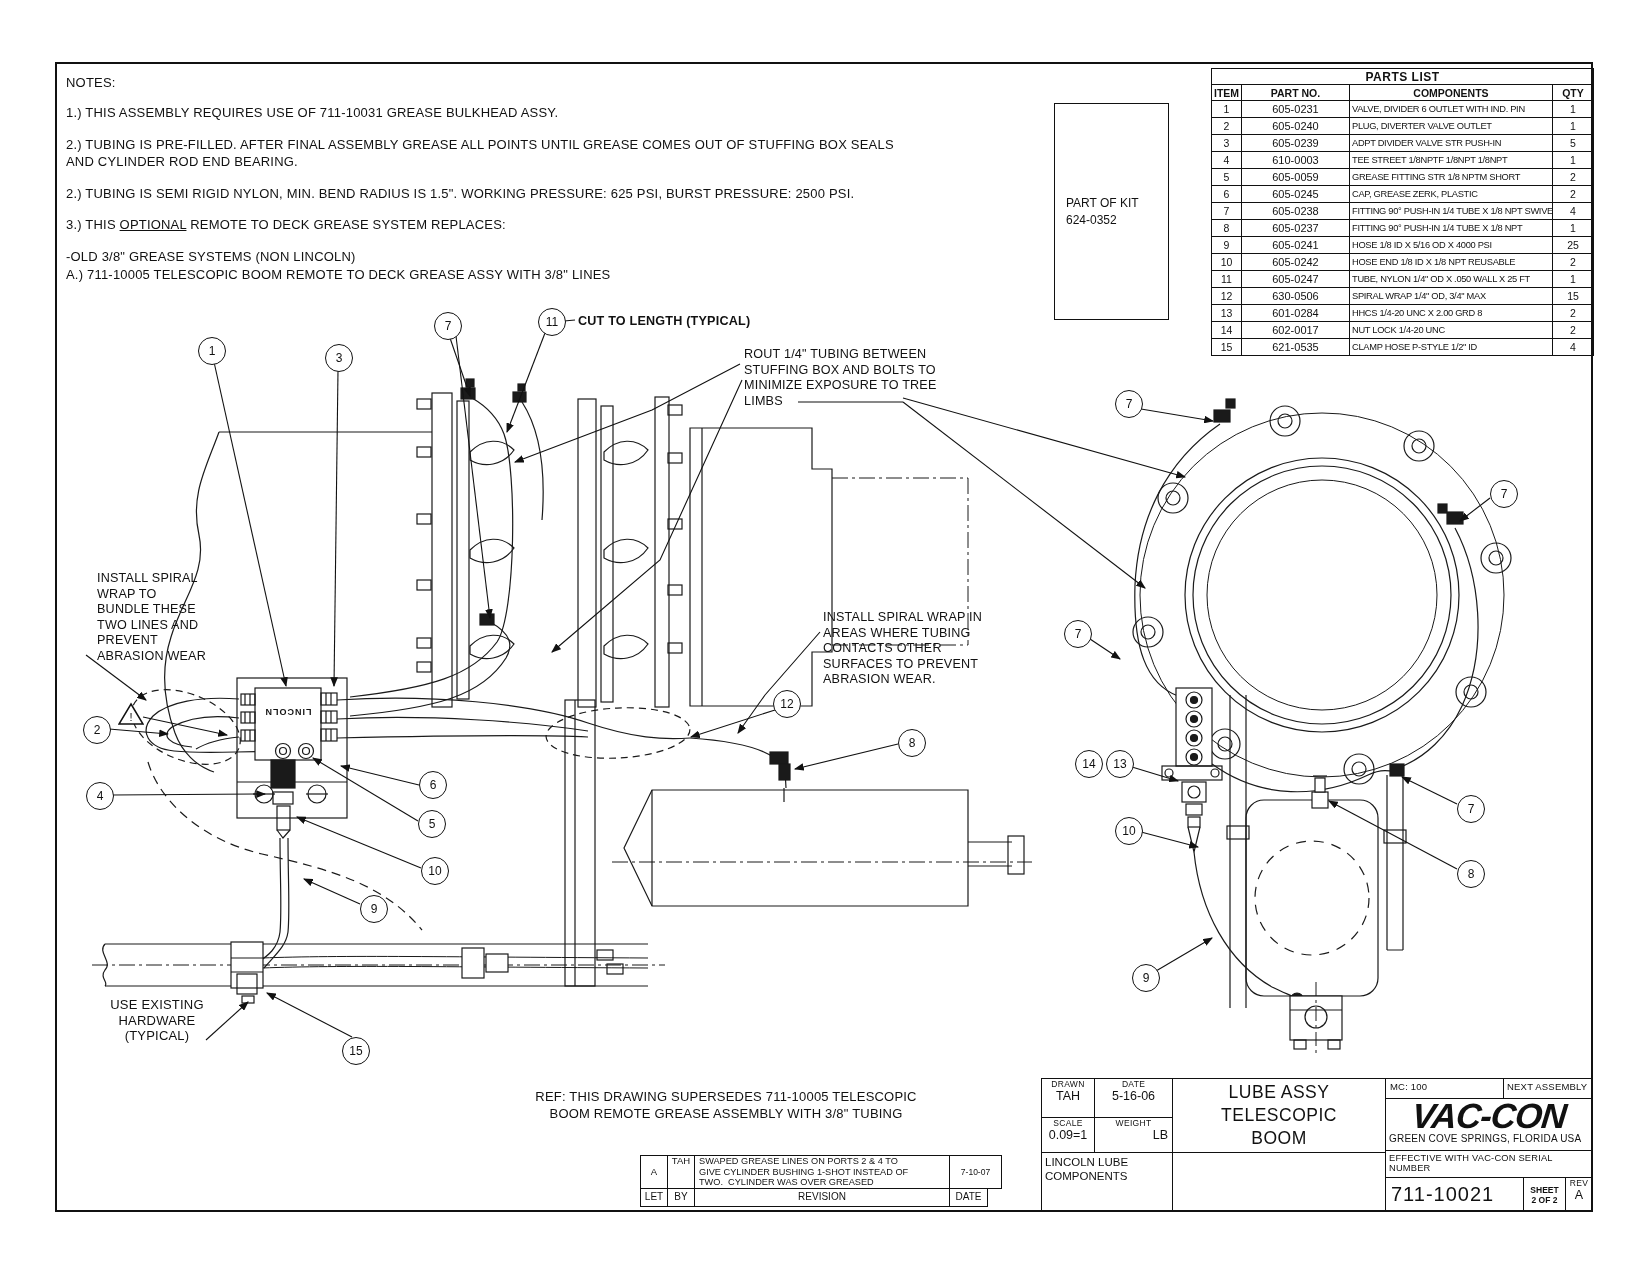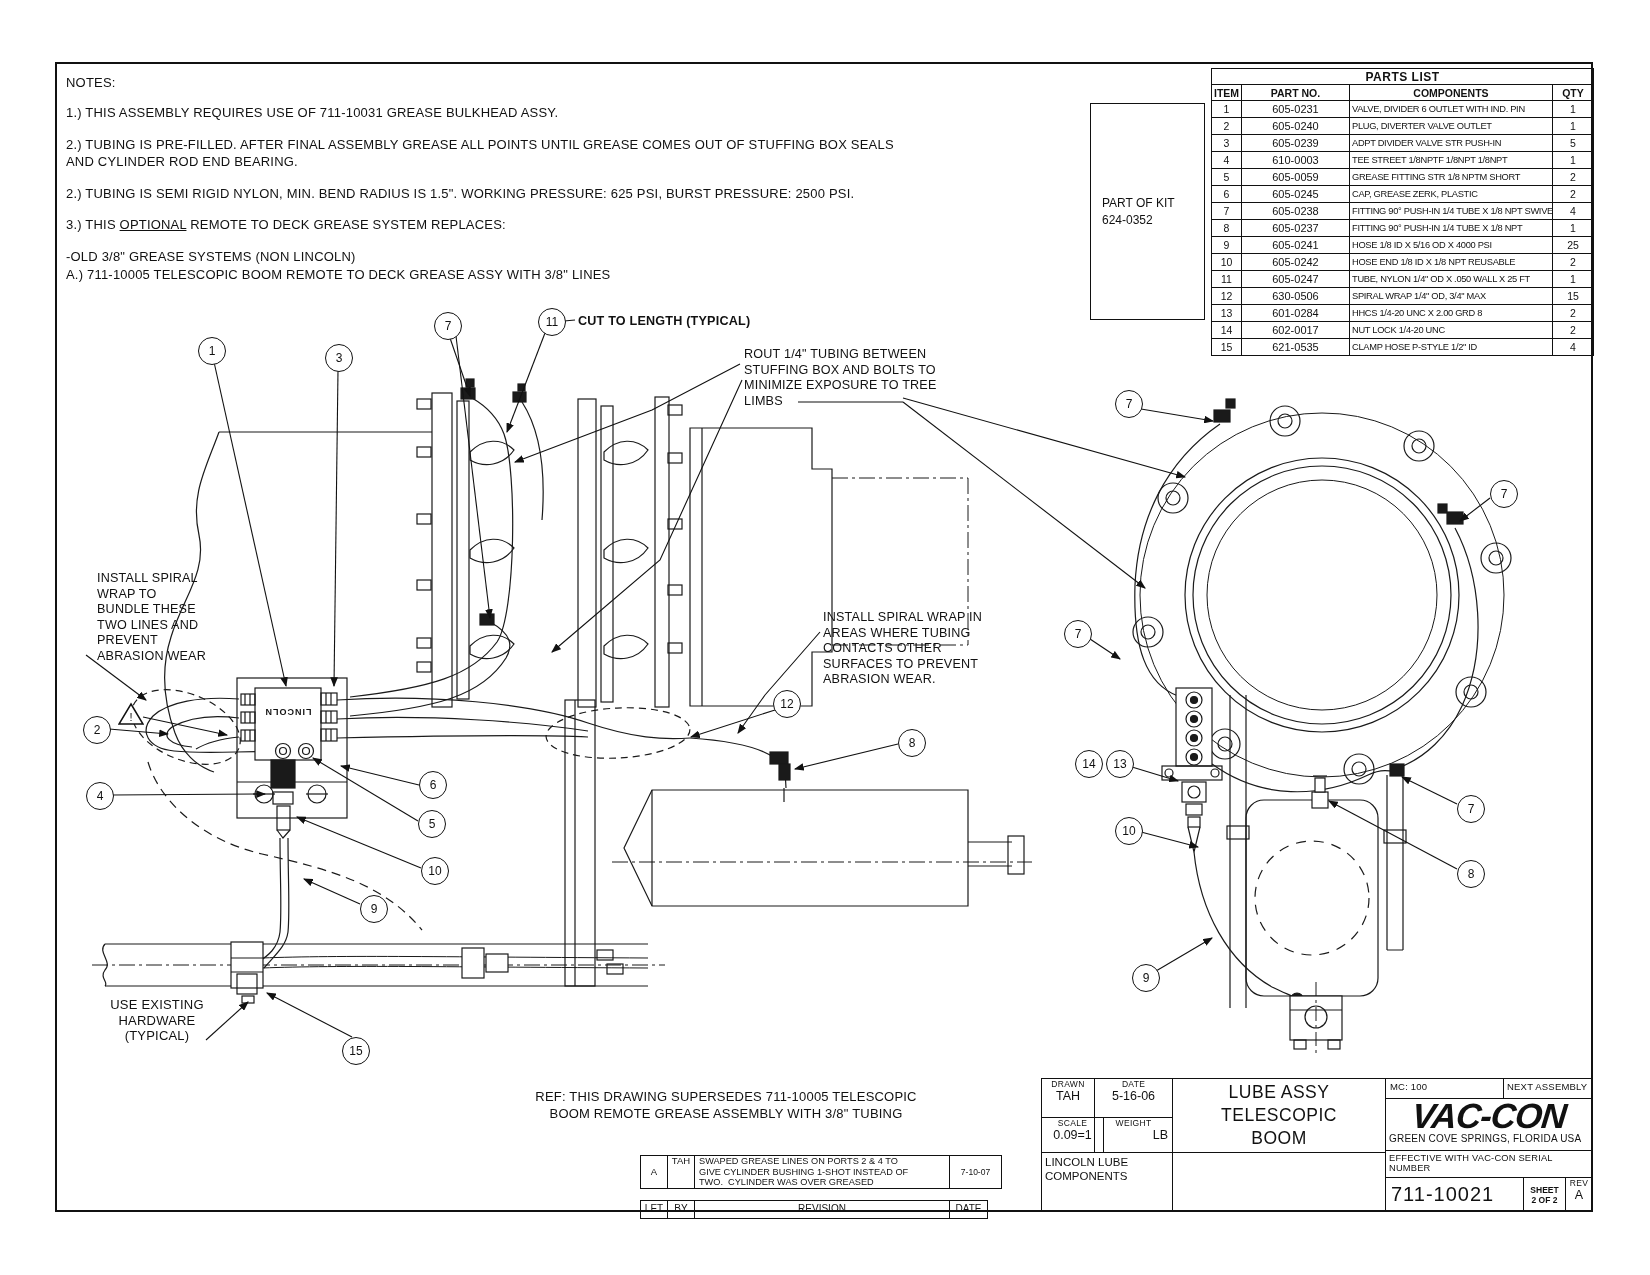--- a/index.html
+++ b/index.html
@@ -15,40 +15,40 @@
   
   .parts{position:absolute;left:1211px;top:68px;width:382px;border-collapse:collapse;
          table-layout:fixed;font-size:10.5px;}
   .parts th,.parts td{border:1px solid #111;padding:0 2px;overflow:hidden;white-space:nowrap;
          height:17px;text-align:center;box-sizing:border-box;}
   .parts .title-cell{font-size:12px;height:16px;letter-spacing:.5px;}
   .parts .hdr{font-size:10.5px;height:16px;}
   .parts td.c-part_no{font-size:11px;}
   .parts td.c-description{font-size:9.3px;text-align:left;letter-spacing:-.3px;margin-left:44px;}
   .parts td.c-item,.parts td.c-qty{font-size:10.5px;}
-  .kit-box{position:absolute;left:1090px;top:103px;width:115px;height:217px;
+  .kit-box{position:absolute;left:1054px;top:103px;width:115px;height:217px;
            border:1.5px solid #111;box-sizing:border-box;display:flex;align-items:center;}
   .kit-box div{font-size:12px;line-height:17px;padding-left:11px;}
   
   .balloon{position:absolute;width:26px;height:26px;border:1.5px solid #111;border-radius:50%;
            background:#fff;display:flex;align-items:center;justify-content:center;
            font-size:12px;z-index:5;}
   .tri-balloon{position:absolute;width:26px;height:24px;z-index:5;}
   
   .callout{font-size:12.6px;line-height:15.5px;letter-spacing:.2px;}
   
   .valve-label{position:absolute;left:261px;top:707px;width:54px;text-align:center;
                font-size:9px;font-weight:bold;transform:rotate(180deg);letter-spacing:1px;}
   
   .rev{position:absolute;left:640px;top:1155px;width:348px;height:52px;}
   .rev .cell{position:absolute;border:1px solid #111;box-sizing:border-box;
              display:flex;align-items:center;justify-content:center;font-size:9.5px;
              text-align:center;line-height:10.5px;}
   .rev .revtext{justify-content:flex-start;text-align:left;padding-left:4px;font-size:9.2px;}
-  .rev .hdr{font-size:10px;margin-top:12px;}
+  .rev .hdr{font-size:10px;}
   
   .tb{position:absolute;left:1041px;top:1078px;width:552px;height:134px;}
   .tb .cell{position:absolute;border:1px solid #111;box-sizing:border-box;}
   .tb .lab{font-size:8.5px;text-align:center;letter-spacing:.3px;}
   .tb .val{font-size:12.5px;text-align:center;}
   .tb-title{display:flex;align-items:center;justify-content:center;text-align:center;
             font-size:17.5px;line-height:23px;letter-spacing:.5px;}
   .logo{font-size:35px;font-weight:800;font-style:italic;letter-spacing:-1px;
         transform:skewX(-6deg);text-align:center;line-height:34px;}
   .small-cap{font-size:9.5px;letter-spacing:.2px;}
@@ -507,21 +507,21 @@
 
     <div class="cell" style="left:0;top:0;width:54px;height:40px;">
       <div class="lab">DRAWN</div>
       <div class="val">TAH</div>
     </div>
     <div class="cell" style="left:53px;top:0;width:79px;height:40px;">
       <div class="lab">DATE</div>
       <div class="val">5-16-06</div>
     </div>
 
-    <div class="cell" style="left:0;top:39px;width:63px;height:36px;">
+    <div class="cell" style="left:0;top:39px;width:54px;height:36px;">
       <div class="lab">SCALE</div>
       <div class="val">0.09=1</div>
     </div>
     <div class="cell" style="left:53px;top:39px;width:79px;height:36px;">
       <div class="lab">WEIGHT</div>
       <div class="val" style="text-align:right;padding-right:4px;">LB</div>
     </div>
 
     <div class="cell pre" style="left:0;top:74px;width:132px;height:60px;font-size:11.5px;line-height:14px;padding:2px 0 0 3px;">LINCOLN LUBE
 COMPONENTS</div>

